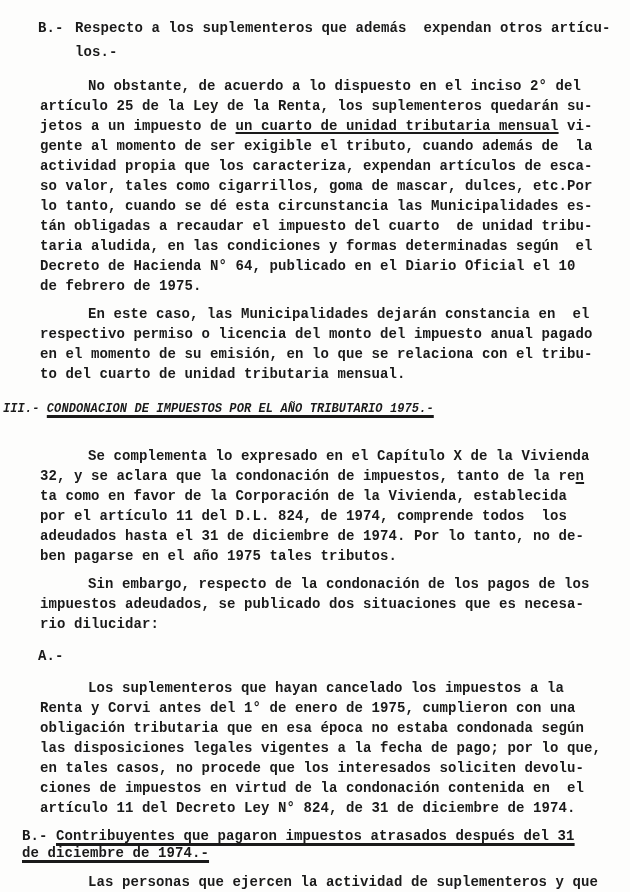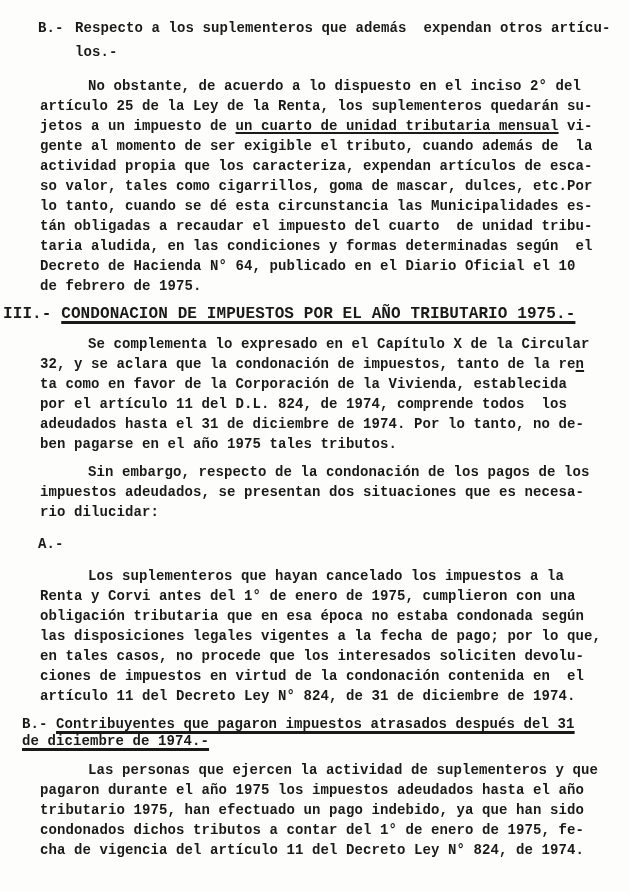--- a/index.html
+++ b/index.html
@@ -47,25 +47,26 @@
     flex: 0 0 37px;
     white-space: pre;
   }
   .heading-hang .title {
     white-space: pre;
     text-decoration-thickness: 2.5px;
     text-underline-offset: 3px;
   }
   
   .heading-main {
-    margin: 0 0 10px 0;
-    font-size: 16px;
+    margin: 0 0 27px 0;
+    font-size: 12px;
     line-height: 20px;
     white-space: pre;
     letter-spacing: 0.1px;
+    font-style: italic;
   }
   .heading-main .title {
     text-decoration: underline;
     text-decoration-thickness: 2.5px;
     text-underline-offset: 3px;
   }
   
   .heading-flush {
     margin: 0 0 10px 19px;
     font-size: 14px;
@@ -97,32 +98,36 @@
 jetos a un impuesto de </span><span class="u">un cuarto de unidad tributaria mensual</span><span> vi-
 gente al momento de ser exigible el tributo, cuando además de  la
 actividad propia que los caracteriza, expendan artículos de esca-
 so valor, tales como cigarrillos, goma de mascar, dulces, etc.Por
 lo tanto, cuando se dé esta circunstancia las Municipalidades es-
 tán obligadas a recaudar el impuesto del cuarto  de unidad tribu-
 taria aludida, en las condiciones y formas determinadas según  el
 Decreto de Hacienda N° 64, publicado en el Diario Oficial el 10
 de febrero de 1975.</span></p>
 
+  <p class="para mb-lg">En este caso, las Municipalidades dejarán constancia en  el
+respectivo permiso o licencia del monto del impuesto anual pagado
+en el momento de su emisión, en lo que se relaciona con el tribu-
+to del cuarto de unidad tributaria mensual.</p>
 
   <div class="heading-main"><span class="prefix">III.- </span><span class="title">CONDONACION DE IMPUESTOS POR EL AÑO TRIBUTARIO 1975.-</span></div>
 
-  <p class="para"><span>Se complementa lo expresado en el Capítulo X de la Circular
+  <p class="para"><span>Se complementa lo expresado en el Capítulo X de la Vivienda
 32, y se aclara que la condonación de impuestos, tanto de la re</span><span class="u">n</span><span>
 ta como en favor de la Corporación de la Vivienda, establecida
 por el artículo 11 del D.L. 824, de 1974, comprende todos  los
 adeudados hasta el 31 de diciembre de 1974. Por lo tanto, no de-
 ben pagarse en el año 1975 tales tributos.</span></p>
 
   <p class="para mb-md">Sin embargo, respecto de la condonación de los pagos de los
-impuestos adeudados, se presentan dos situaciones que es necesa-
+impuestos adeudados, se publicado dos situaciones que es necesa-
 rio dilucidar:</p>
 
   <div class="heading-hang mb-md">
       <span class="prefix">A.-</span>
     </div>
 
   <p class="para mb-md">Los suplementeros que hayan cancelado los impuestos a la
 Renta y Corvi antes del 1° de enero de 1975, cumplieron con una
 obligación tributaria que en esa época no estaba condonada según
 las disposiciones legales vigentes a la fecha de pago; por lo que,

